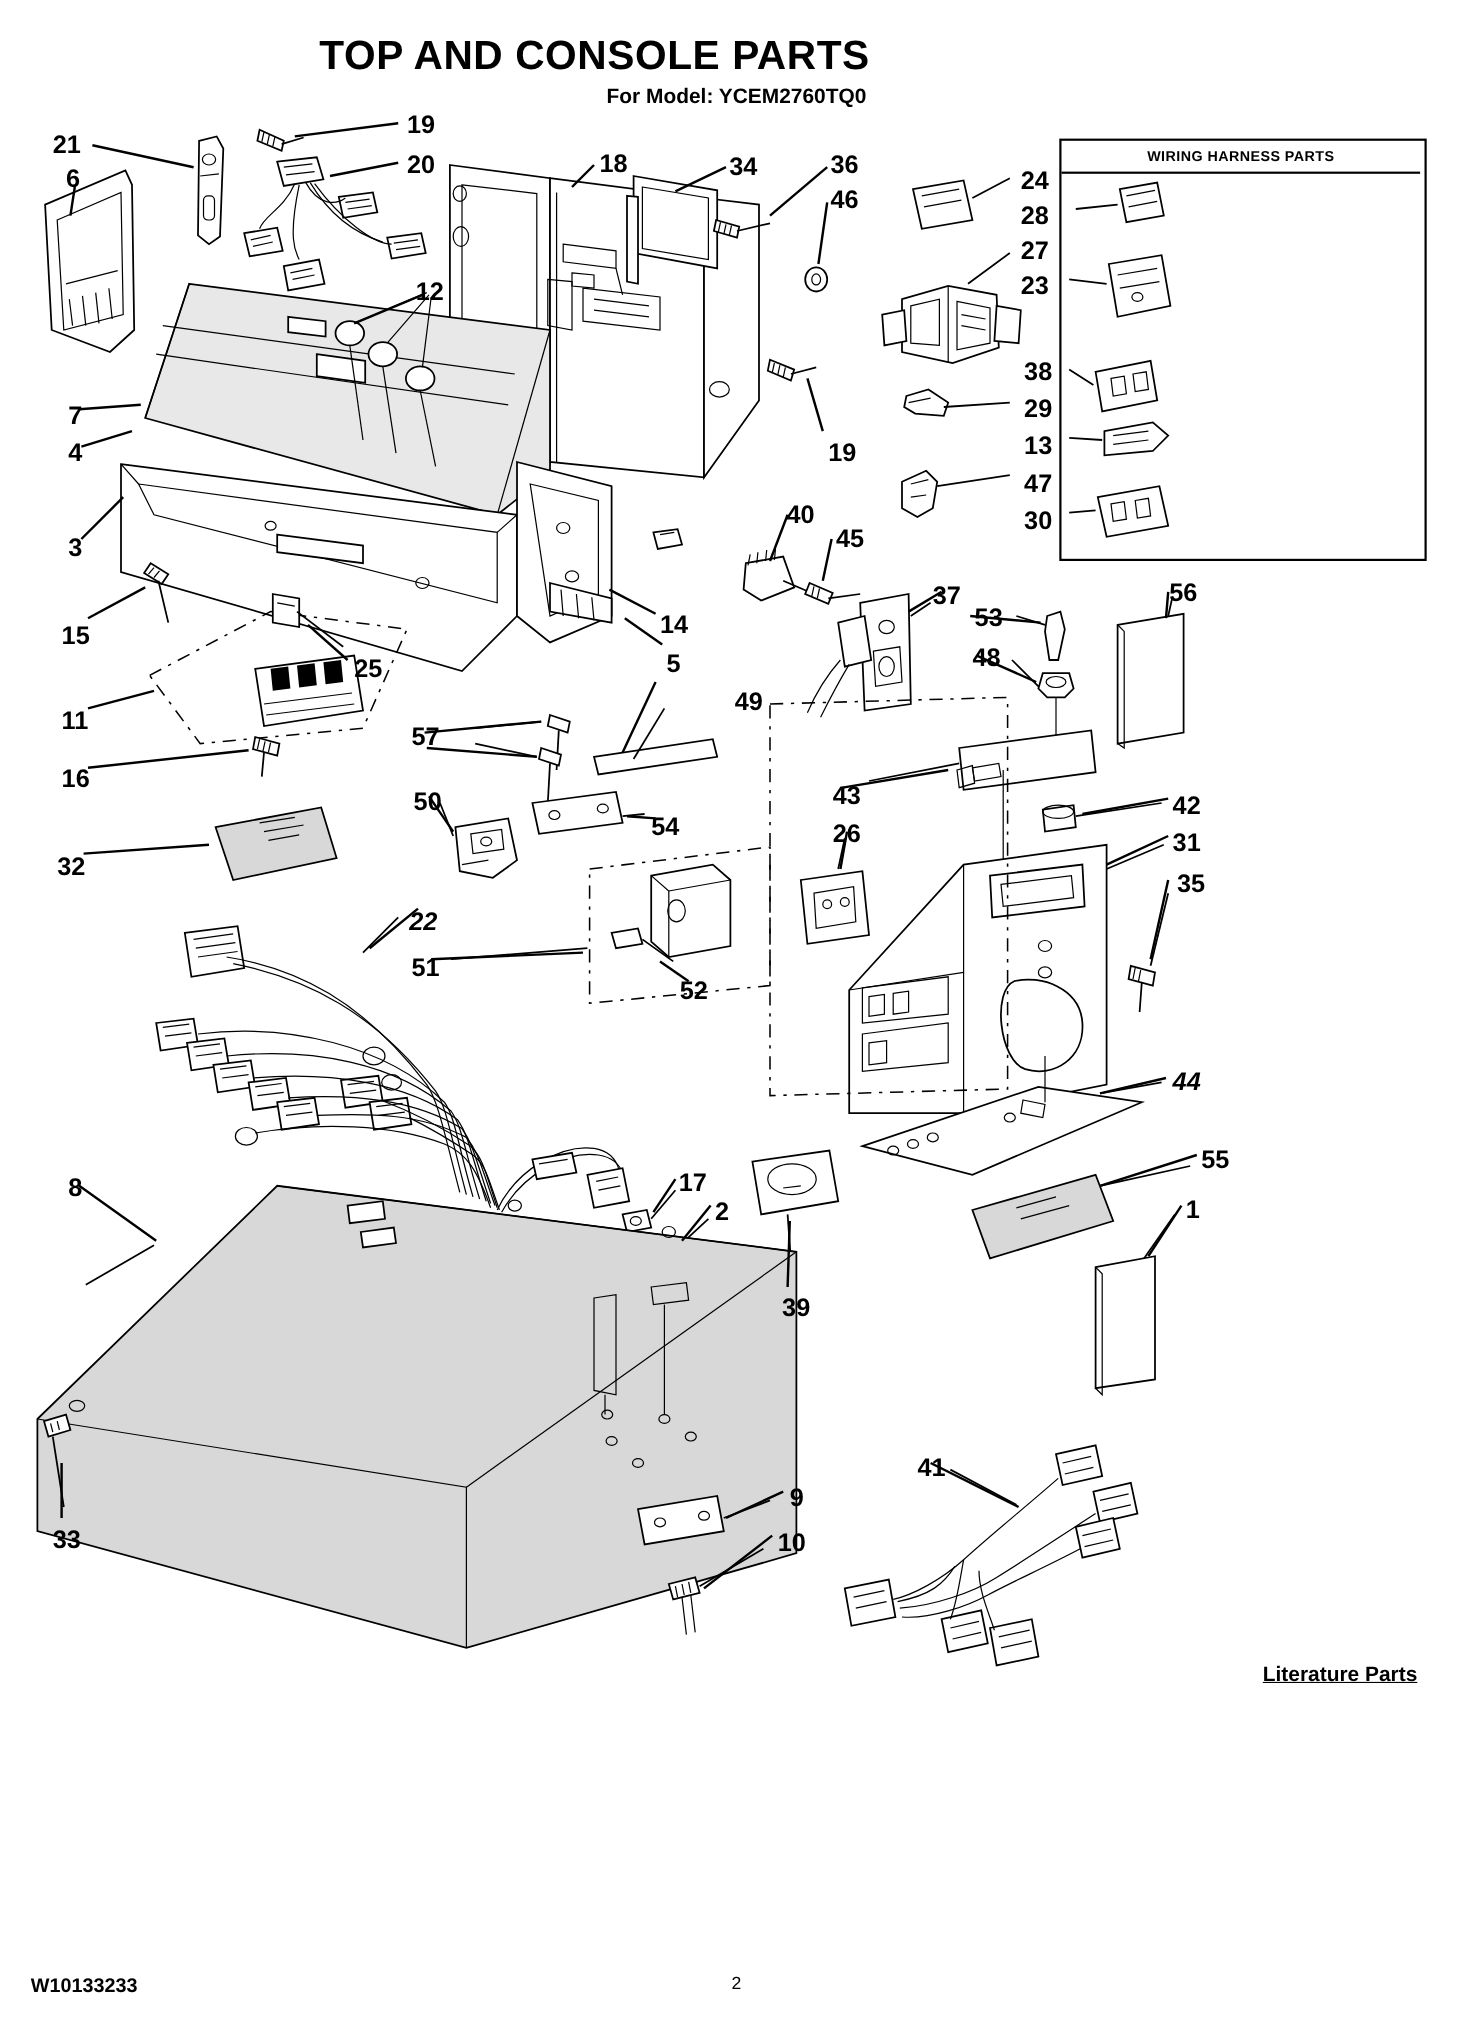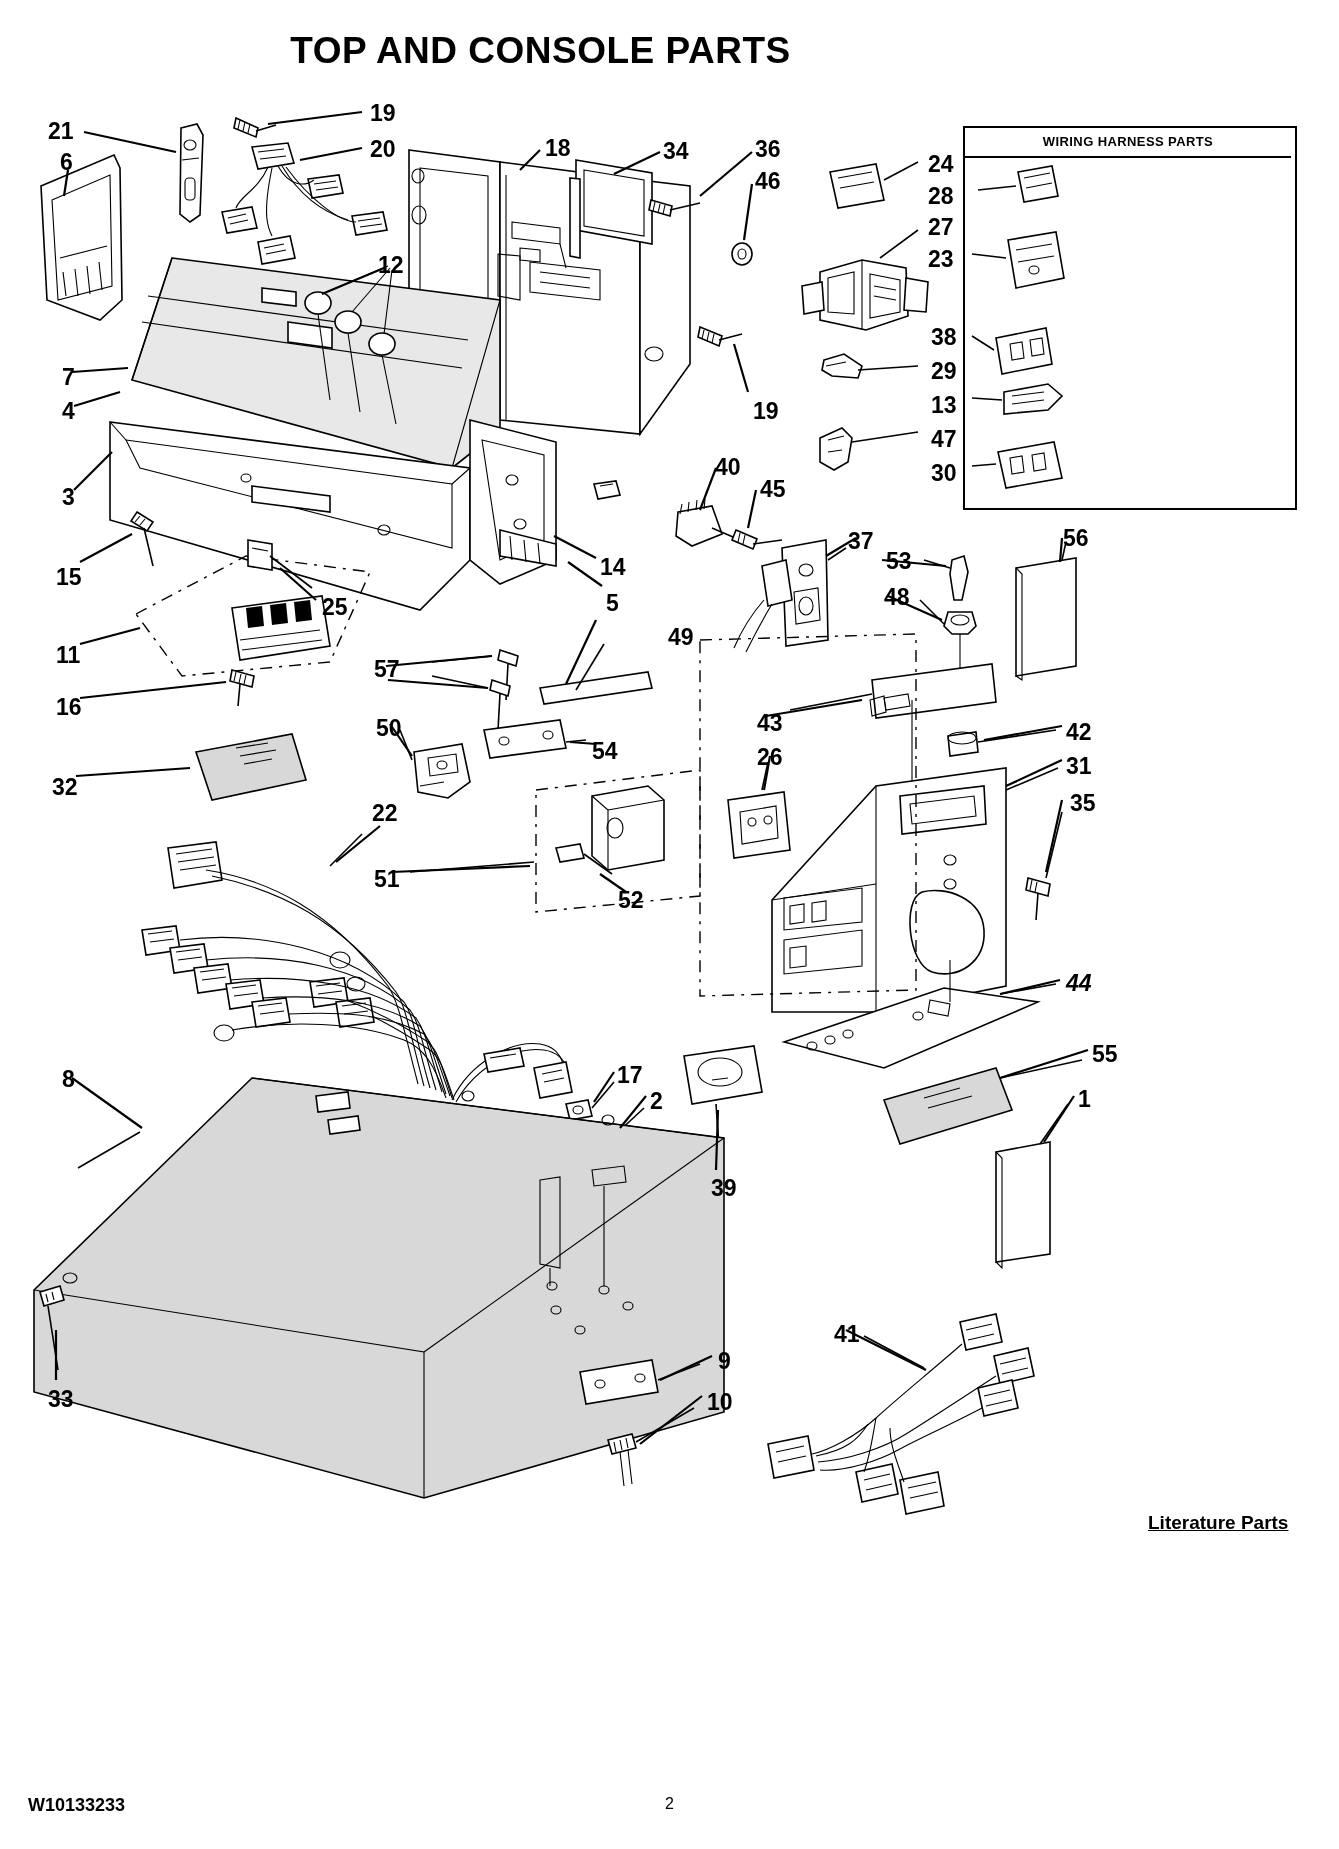--- a/index.html
+++ b/index.html
@@ -124,20 +124,23 @@
   .fillg { fill: #e8e8e8; stroke: #000; stroke-width: 1.6; }
   .fillgr { fill: #d8d8d8; stroke: #000; stroke-width: 1.6; }
   .fillb { fill: #000; stroke: none; }
 </style>
 </head>
 <body>
 
 <div id="page">
 
   <div class="title">TOP AND CONSOLE PARTS</div>
+  <div class="subtitle">
+    <span>For Model: </span><span>YCEM2760TQ0</span>
+  </div>
 
   <div class="harness-box"></div>
   <div class="harness-title">WIRING HARNESS PARTS</div>
   <div class="harness-rule"></div>
   <div class="lit-label">Literature Parts</div>
 
   <svg class="art" viewBox="0 0 1339 1849">
 
     <g>
       <path class="fillw" d="M181 128 L197 124 L203 135 L200 215 L190 222 L180 214 Z"></path>
@@ -691,21 +694,21 @@
       <div class="callout" style="left: 884px; top: 586px;">48</div>
       <div class="callout" style="left: 1063px; top: 527px;">56</div>
       <div class="callout" style="left: 374px; top: 658px;">57</div>
       <div class="callout" style="left: 376px; top: 717px;">50</div>
       <div class="callout" style="left: 592px; top: 740px;">54</div>
       <div class="callout" style="left: 757px; top: 712px;">43</div>
       <div class="callout" style="left: 757px; top: 746px;">26</div>
       <div class="callout" style="left: 1066px; top: 721px;">42</div>
       <div class="callout" style="left: 1066px; top: 755px;">31</div>
       <div class="callout" style="left: 1070px; top: 792px;">35</div>
-      <div class="callout" style="left: 372px; top: 802px;">22</div>
+      <div class="callout" style="left: 372px; top: 826px; font-style: italic;">22</div>
       <div class="callout" style="left: 374px; top: 868px;">51</div>
       <div class="callout" style="left: 618px; top: 889px;">52</div>
       <div class="callout" style="left: 1066px; top: 972px; font-style: italic;">44</div>
       <div class="callout" style="left: 1092px; top: 1043px;">55</div>
       <div class="callout" style="left: 1078px; top: 1088px;">1</div>
       <div class="callout" style="left: 62px; top: 1068px;">8</div>
       <div class="callout" style="left: 617px; top: 1064px;">17</div>
       <div class="callout" style="left: 650px; top: 1090px;">2</div>
       <div class="callout" style="left: 711px; top: 1177px;">39</div>
       <div class="callout" style="left: 48px; top: 1388px;">33</div>

